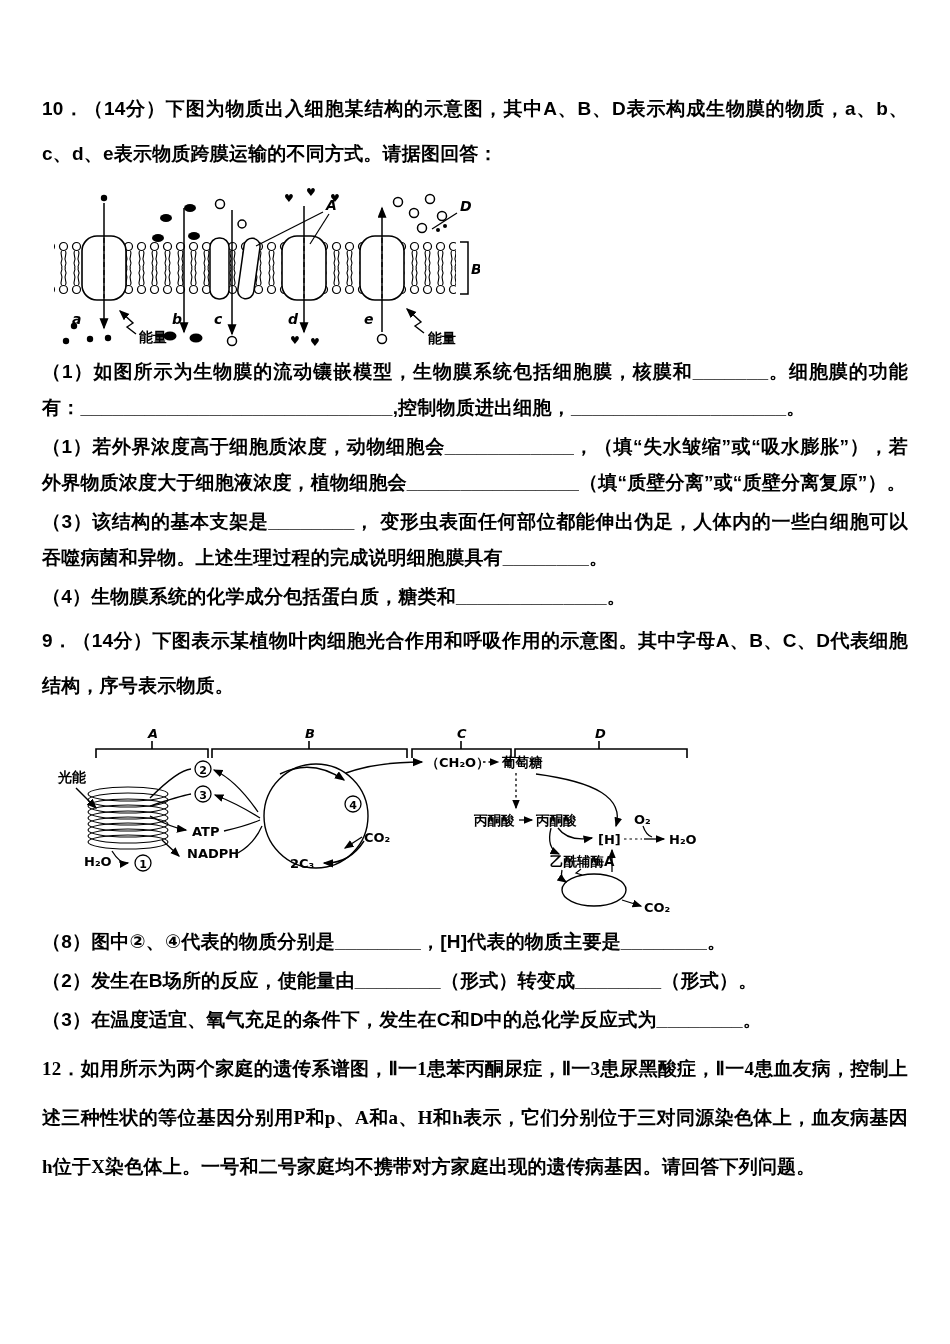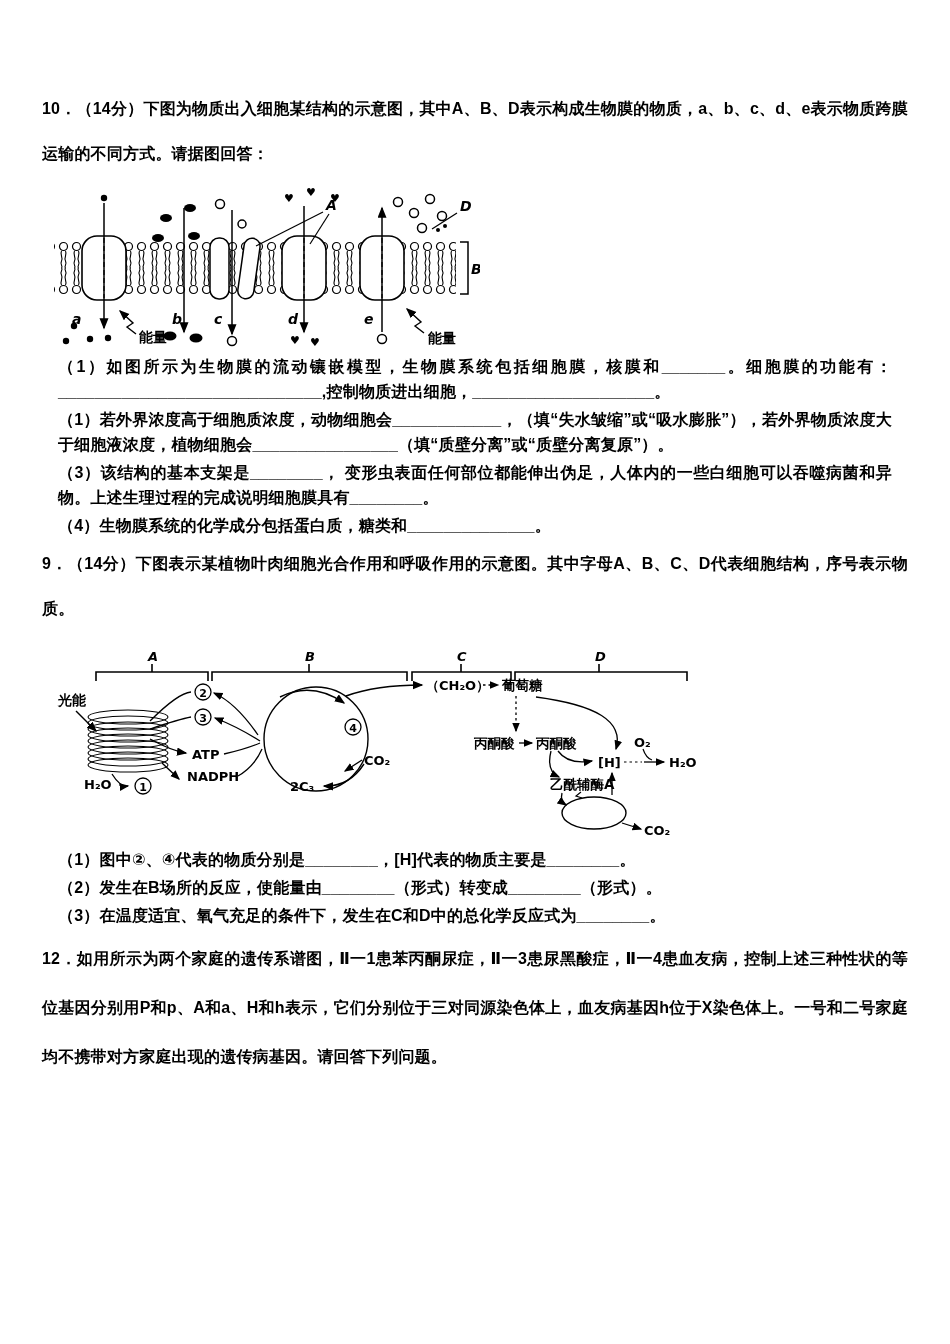--- a/index.html
+++ b/index.html
@@ -2,24 +2,24 @@
 <html><head>
 <meta charset="utf-8">
 <style>
   html,body{margin:0;padding:0;}
   body{
     width:950px;height:1344px;background:#ffffff;color:#000;
     font-family:"Liberation Sans","DejaVu Sans",sans-serif;
     font-weight:bold;overflow:hidden;
   }
   .content{padding:86px 42px 0 42px;}
-  p{margin:0;font-size:16px;text-align:justify;letter-spacing:0.2px;}
+  p{margin:0;font-size:19px;text-align:justify;letter-spacing:0.2px;}
   .intro{line-height:45px;}
-  .item{line-height:25px;margin:3px 16px;}
-  .q12p{line-height:49px;margin-top:6px;}
+  .item{line-height:36px;margin:3px 0;}
+  .q12p{line-height:49px;margin-top:6px;font-family:Liberation Serif, serif;}
   .diag{display:block;}
   #membrane-svg{margin:10px 0 6px 2px;}
   #photo-svg{margin:12px 0 4px 4px;}
   svg text{font-family:"DejaVu Sans","Liberation Sans",sans-serif;fill:#000;}
   .lbl{font-weight:bold;font-style:italic;}
   .cjk{font-weight:bold;}
 </style>
 </head>
 <body>
 
@@ -224,19 +224,19 @@
 
     <text x="504" y="146" font-size="13.5" class="cjk">乙酰辅酶A</text>
     <path d="M516,150 Q514,158 520,162" fill="none" stroke="#000" stroke-width="1.3" marker-end="url(#m2)"></path>
     <ellipse cx="548" cy="170" rx="32" ry="16" fill="none" stroke="#000" stroke-width="1.4"></ellipse>
     <path d="M536,155 l-6,-2 l5,-4" fill="none" stroke="#000" stroke-width="1.2"></path>
     <line x1="566" y1="152" x2="566" y2="130" stroke="#000" stroke-width="1.3" marker-end="url(#m2)"></line>
     <path d="M576,180 L595,186" fill="none" stroke="#000" stroke-width="1.3" marker-end="url(#m2)"></path>
     <text x="598" y="192" font-size="13">CO₂</text>
   </svg>
 
-  <p class="item">（1）图中②、④代表的物质分别是________，[H]代表的物质主要是________。</p>
+  <p class="item">（8）图中②、④代表的物质分别是________，[H]代表的物质主要是________。</p>
   <p class="item">（2）发生在B场所的反应，使能量由________（形式）转变成________（形式）。</p>
   <p class="item">（3）在温度适宜、氧气充足的条件下，发生在C和D中的总化学反应式为________。</p>
 
   <p class="q12p">12．如用所示为两个家庭的遗传系谱图，Ⅱ一1患苯丙酮尿症，Ⅱ一3患尿黑酸症，Ⅱ一4患血友病，控制上述三种性状的等位基因分别用P和p、A和a、H和h表示，它们分别位于三对同源染色体上，血友病基因h位于X染色体上。一号和二号家庭均不携带对方家庭出现的遗传病基因。请回答下列问题。</p>
 
 </div>
 
 </body></html>

